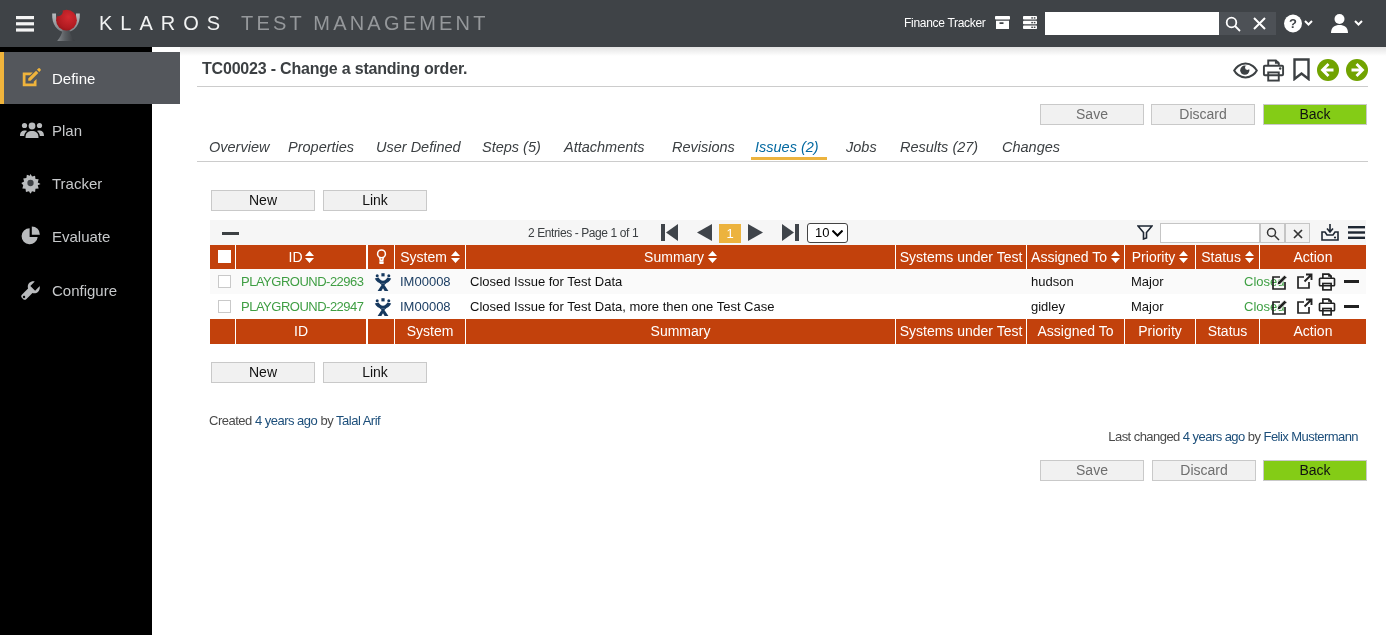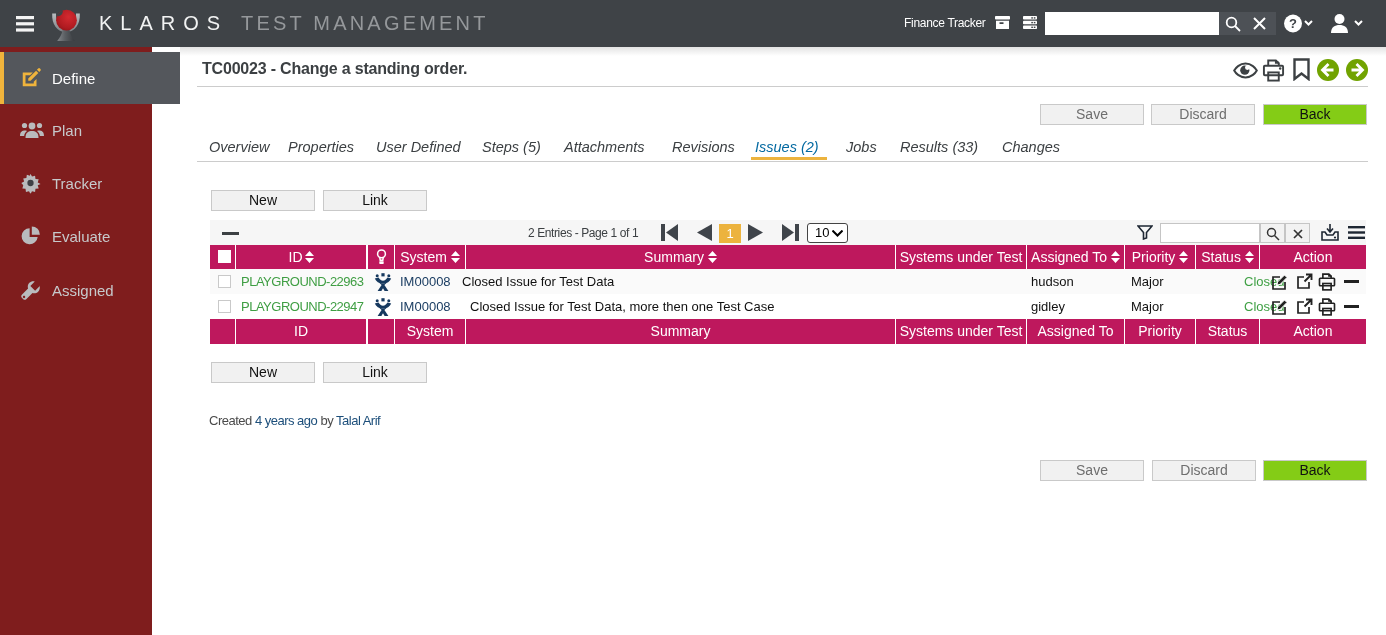--- a/index.html
+++ b/index.html
@@ -9,21 +9,21 @@
 
 
 #topbar { position:absolute; left:0; top:0; width:1386px; height:47px; background:#3f4347; }
 #brandK { position:absolute; left:99px; top:12px; font-size:20px; letter-spacing:8px; color:#f2f3f3; white-space:nowrap; }
 #brandT { position:absolute; left:241px; top:12px; font-size:20px; letter-spacing:3.2px; color:#95989b; white-space:nowrap; }
 #ftracker { position:absolute; left:904px; top:16px; font-size:12px; letter-spacing:-0.3px; color:#fff; }
 #hsearch { position:absolute; left:1045px; top:12px; width:174px; height:23px; background:#fff; border:0; }
 #hsbtns { position:absolute; left:1219px; top:12px; width:57px; height:23px; background:#4d5156; }
 
 
-#sidebar { position:absolute; left:0; top:47px; width:152px; height:588px; background:#7f1d1d; }
+#sidebar { position:absolute; left:0; top:47px; width:152px; height:588px; background:#000000; }
 .nav-item { position:absolute; left:0; width:180px; height:52px; color:#c7c9cb; font-size:15px; }
 .nav-item .lbl { position:absolute; left:52px; top:50%; transform:translateY(-50%); }
 .nav-item svg { position:absolute; left:20px; top:50%; transform:translateY(-50%); }
 .nav-item.active { background:#54575c; border-left:4px solid #f0b43c; color:#fff; }
 .nav-item.active svg { left:16px; }
 .nav-item.active .lbl { left:48px; }
 
 
 #content { position:absolute; left:180px; top:47px; width:1206px; height:588px; background:#fff;padding-left:10px; }
 #title { position:absolute; left:22px; top:13px; font-size:16px; letter-spacing:-0.2px; font-weight:bold; color:#3c4043; }
@@ -37,21 +37,21 @@
 #tabs { position:absolute; left:0; top:92px; width:1206px; height:22px;font-style:italic; }
 #tabs span { position:absolute; font-size:14.5px; color:#3c4043; white-space:nowrap; }
 #tabs span.act { color:#0369a1; }
 #tabline { position:absolute; left:17px; top:114px; width:1171px; height:1px; background:#ccc; }
 #tabact { position:absolute; top:110px; height:3px; background:#ecb33e; }
 
 
 #tbl { position:absolute; left:30px; top:173px; width:1156px; }
 #tbar { position:absolute; left:0; top:0; width:1156px; height:25px; background:#f6f6f6; }
 #tbar .cnt { position:absolute; left:318px; top:6px; font-size:12px; letter-spacing:-0.4px; color:#3c4043; }
-.hdr { position:absolute; height:24px; background:#be185d; color:#fff; font-size:14px;
+.hdr { position:absolute; height:24px; background:#c2410c; color:#fff; font-size:14px;
   text-align:center; line-height:24px; white-space:nowrap; overflow:hidden; }
 .cell { position:absolute; height:25px; font-size:13px; color:#111; line-height:25px; white-space:nowrap; }
 .row1 { background:#fafafa; }
 a.green { color:#3f9e43; text-decoration:none; letter-spacing:-0.5px; }
 a.navy { color:#16395f; text-decoration:none; }
 .green2 { color:#3fa044;margin-left:44px; }
 
 #created { position:absolute; left:29px; top:366px; font-size:13px; letter-spacing:-0.5px; color:#4a4a4a; }
 #lastchg { position:absolute; right:28px; top:382px; font-size:13px; letter-spacing:-0.55px; color:#4a4a4a; }
 #created a, #lastchg a { color:#1c4e7a; text-decoration:none; }
@@ -159,21 +159,21 @@
     <svg width="21" height="21" viewBox="0 0 24 24" fill="#b9bbbd">
       <path d="M11 3 A 9.2 9.2 0 1 0 20.2 13 L11 13 Z"></path>
       <path d="M13.5 1 A 9.2 9.2 0 0 1 22.7 10.5 L13.5 10.5 Z"></path>
     </svg>
     <span class="lbl">Evaluate</span>
   </div>
   <div class="nav-item" style="top:217px">
     <svg width="22" height="22" viewBox="0 0 24 24" fill="#b9bbbd">
       <path d="M21.5 6.5 c0 .5-.1 1-.2 1.4 l-4.8 4.8 -5.2-5.2 4.8-4.8 c-2-.6-4.3-.1-5.9 1.5 -1.7 1.7 -2.1 4.1 -1.4 6.2 L2 17.2 c-.9.9-.9 2.3 0 3.2 l1.6 1.6 c.9.9 2.3.9 3.2 0 l6.8-6.8 c2.1.7 4.5.2 6.2-1.4 1.6-1.6 2.1-3.9 1.7-5.3 z M4.4 20.9 c-.7 0-1.3-.6-1.3-1.3 0-.7.6-1.3 1.3-1.3 .7 0 1.3.6 1.3 1.3 0 .7-.6 1.3-1.3 1.3 z"></path>
     </svg>
-    <span class="lbl">Assigned</span>
+    <span class="lbl">Configure</span>
   </div>
 </div>
 
 <div id="content">
   <div style="position:absolute;left:0;top:0;width:1206px;height:9px;background:linear-gradient(#e3e3e3,#ffffff)"></div>
   <div id="title">TC00023 - Change a standing order.</div>
   <svg class="abs" style="left:1053px;top:13px" width="25" height="21" viewBox="0 0 25 21">
     <path d="M12.5 3.6 C6.5 3.6 2.5 8 1.2 10.5 C2.5 13 6.5 17.4 12.5 17.4 C18.5 17.4 22.5 13 23.8 10.5 C22.5 8 18.5 3.6 12.5 3.6 Z" fill="none" stroke="#3c4043" stroke-width="2"></path>
     <circle cx="11.8" cy="10.2" r="4.6" fill="#3c4043"></circle>
     <circle cx="14.4" cy="7.6" r="2.4" fill="#fff"></circle>
@@ -204,21 +204,21 @@
   <div class="btn dark" style="left:1083px;top:57px">Back</div>
   <div id="tabs">
     <span style="left:29px">Overview</span>
     <span style="left:108px">Properties</span>
     <span style="left:196px">User Defined</span>
     <span style="left:302px">Steps (5)</span>
     <span style="left:384px">Attachments</span>
     <span style="left:492px">Revisions</span>
     <span class="act" style="left:575px">Issues (2)</span>
     <span style="left:666px">Jobs</span>
-    <span style="left:720px">Results (33)</span>
+    <span style="left:720px">Results (27)</span>
     <span style="left:822px">Changes</span>
   </div>
   <div id="tabline"></div>
   <div id="tabact" style="left:571px;width:76px"></div>
 
   <div class="btn blk" style="left:31px;top:143px">New</div>
   <div class="btn blk" style="left:143px;top:143px">Link</div>
 
   <div id="tbl">
 
@@ -311,21 +311,21 @@
     <div class="cell" style="left:31px;top:49px"><a class="green">PLAYGROUND-22963</a></div>
     <svg class="abs" style="left:164px;top:52px" width="18" height="20" viewBox="0 0 18 20" fill="#16395f">
       <circle cx="3.2" cy="3.8" r="1.5"></circle>
         <rect x="7.4" y="1.2" width="3.2" height="3.2"></rect>
         <circle cx="14.8" cy="3.8" r="1.5"></circle>
       <path d="M0.8 6.6 L4.6 5.4 C5.6 7.4 7.2 8.6 9 8.8 C10.8 8.6 12.4 7.4 13.4 5.4 L17.2 6.6 C16 9.6 13 11.6 9 11.7 C5 11.6 2 9.6 0.8 6.6 Z"></path>
       <path d="M9 7.6 A2 2 0 0 0 10.8 6.4 L7.2 6.4 A2 2 0 0 0 9 7.6 Z" fill="#fff" opacity="0.9"></path>
       <path d="M5 10.6 L7.6 12.9 L3.6 19 L7.4 19 L9 16.3 L10.6 19 L14.4 19 L10.4 12.9 L13 10.6 L9 11.7 Z"></path>
     </svg>
     <div class="cell" style="left:190px;top:49px"><a class="navy">IM00008</a></div>
-    <div class="cell" style="left:252px;top:49px">Closed Issue for Test Data</div>
+    <div class="cell" style="left:260px;top:49px">Closed Issue for Test Data</div>
     <div class="cell" style="left:821px;top:49px">hudson</div>
     <div class="cell" style="left:921px;top:49px">Major</div>
     <div class="cell green2" style="left:990px;top:49px">Closed</div>
     <svg class="abs" style="left:1061px;top:53px" width="18" height="18" viewBox="0 0 18 18">
       <path d="M14 9 L14 16 L2 16 L2 4 L9 4" fill="none" stroke="#222" stroke-width="1.7"></path>
       <path d="M6 12 L6.5 9 L13.5 2 L16 4.5 L9 11.5 Z" fill="#222" stroke="#fff" stroke-width="1"></path>
     </svg>
     <svg class="abs" style="left:1086px;top:53px" width="17" height="17" viewBox="0 0 17 17">
       <path d="M13 9 L13 15 L2 15 L2 4 L8 4" fill="none" stroke="#222" stroke-width="1.7"></path>
       <path d="M8.5 8.5 L15 2 M10 1.5 L15.5 1.5 L15.5 7" fill="none" stroke="#222" stroke-width="1.9"></path>
@@ -387,17 +387,18 @@
     <div class="hdr" style="left:817px;top:99px;width:97px;height:25px;line-height:25px">Assigned To</div>
     <div class="hdr" style="left:915px;top:99px;width:70px;height:25px;line-height:25px">Priority</div>
     <div class="hdr" style="left:986px;top:99px;width:63px;height:25px;line-height:25px">Status</div>
     <div class="hdr" style="left:1050px;top:99px;width:106px;height:25px;line-height:25px">Action</div>
   </div>
 
   <div class="btn blk" style="left:31px;top:315px">New</div>
   <div class="btn blk" style="left:143px;top:315px">Link</div>
 
   <div id="created">Created <a>4 years ago</a> by <a>Talal Arif</a></div>
+  <div id="lastchg">Last changed <a>4 years ago</a> by <a>Felix Mustermann</a></div>
 
   <div class="btn" style="left:860px;top:413px">Save</div>
   <div class="btn" style="left:972px;top:413px">Discard</div>
   <div class="btn dark" style="left:1083px;top:413px">Back</div>
 </div>
 
 </body></html>

